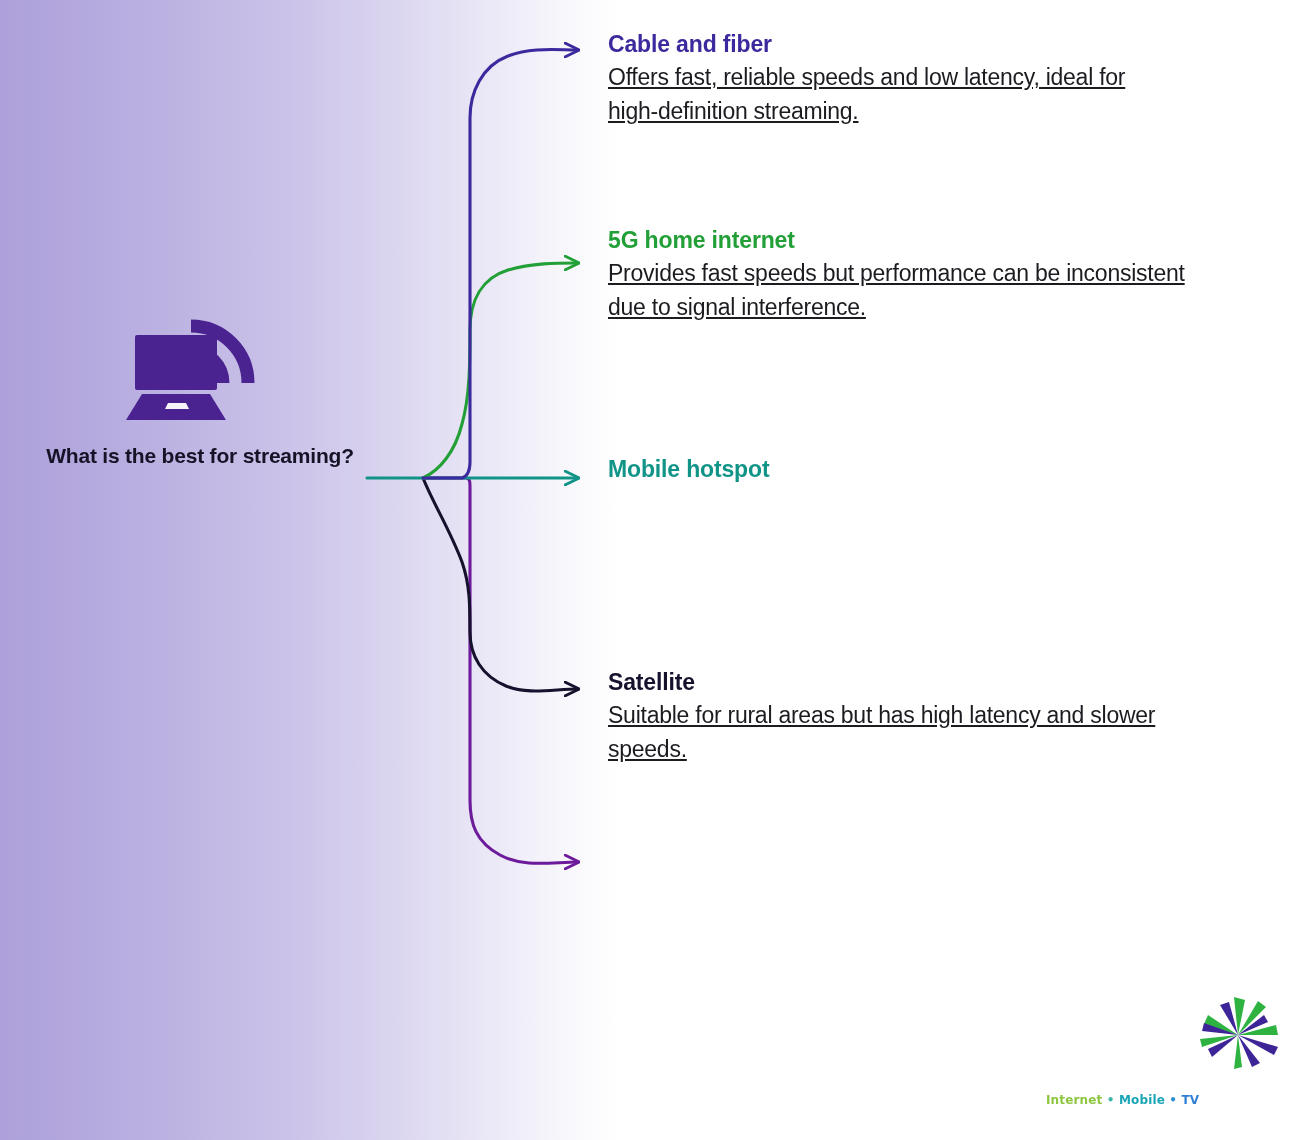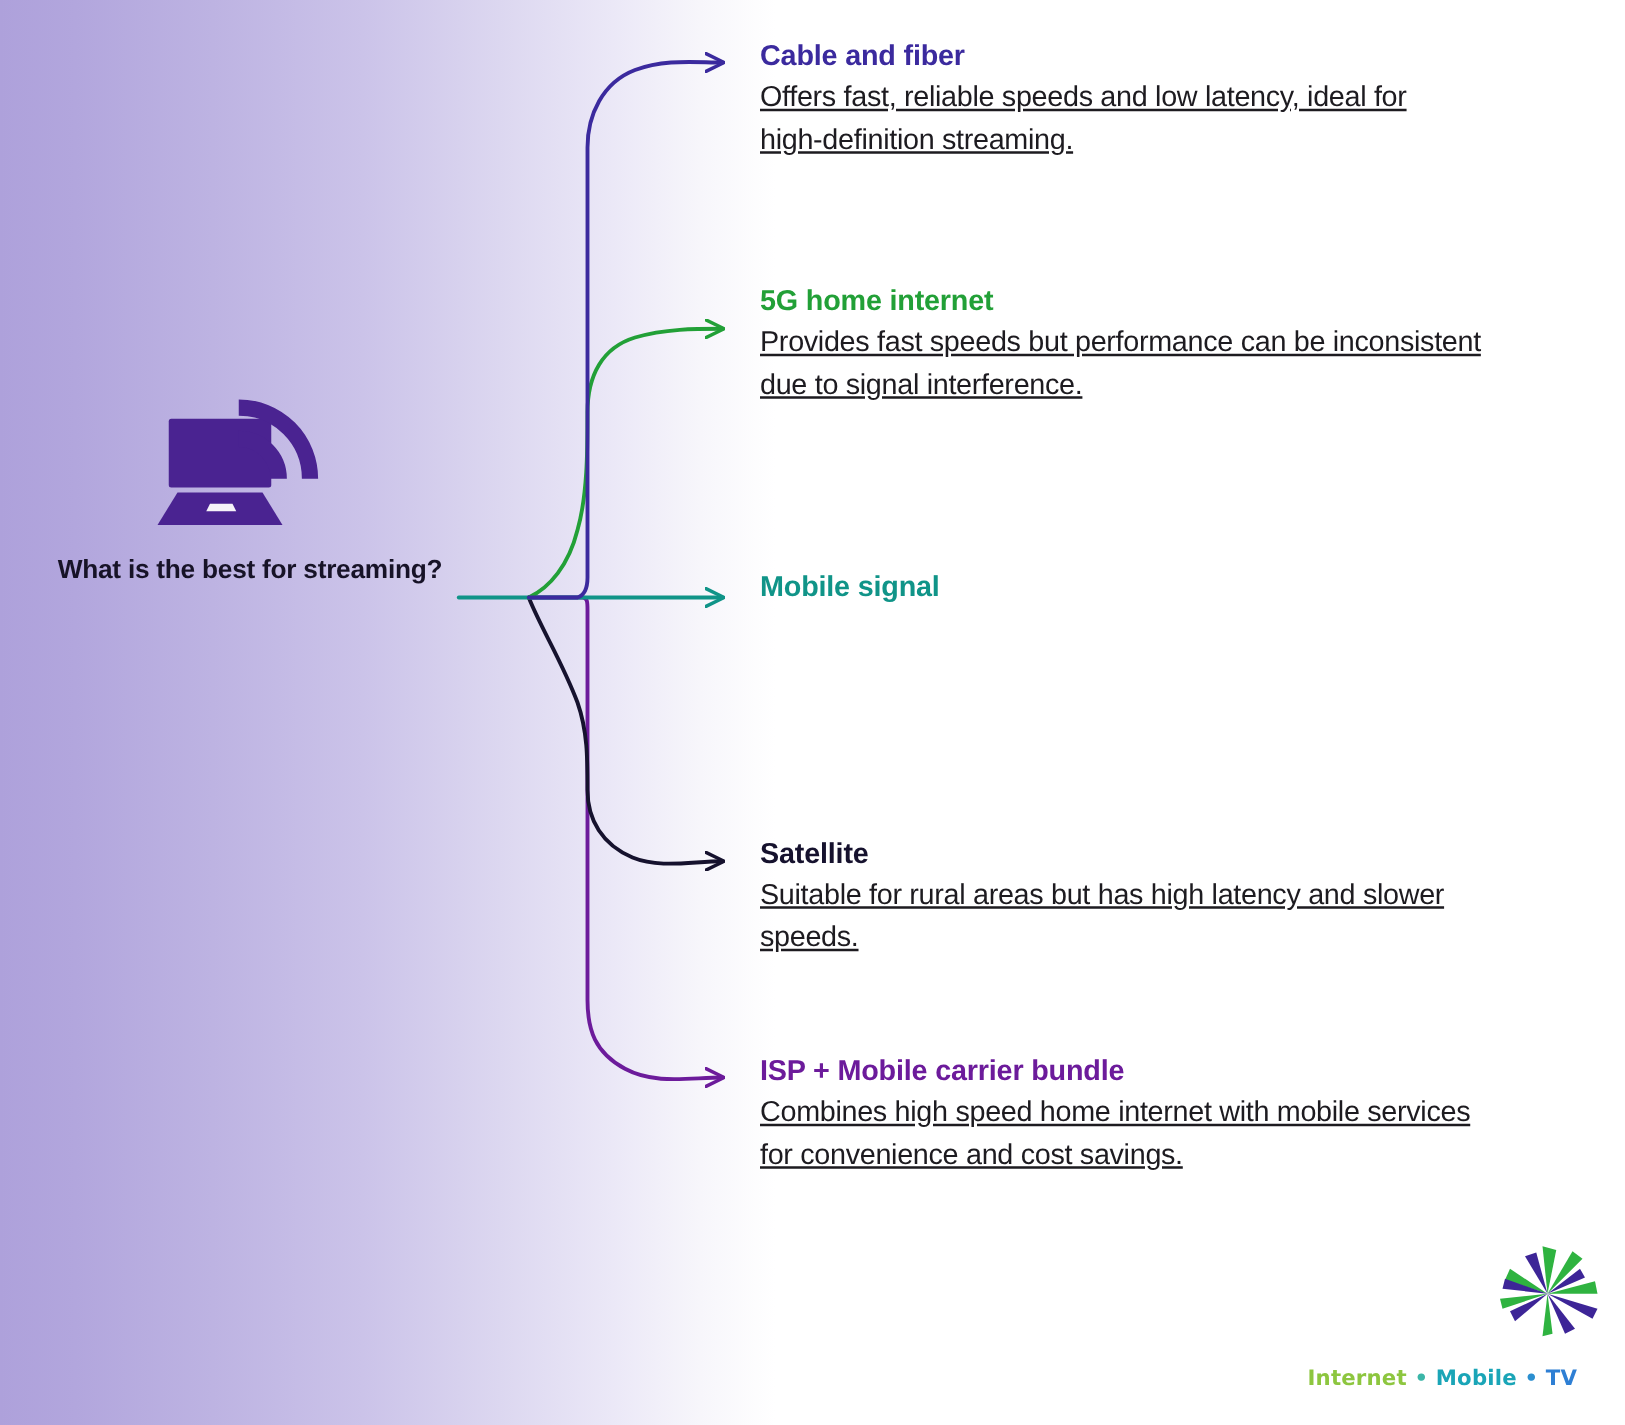--- a/index.html
+++ b/index.html
@@ -57,21 +57,21 @@
   
   #logo{position:absolute;left:1030px;top:995px;width:250px;height:130px;}
   #logo-wordmark{
     position:absolute;left:0;top:36px;
     font-size:49px;font-weight:700;color:#4a2391;
     letter-spacing:-1.6px;font-family:"DejaVu Sans",sans-serif;
   }
   #logo-burst{position:absolute;left:168px;top:0;width:86px;height:76px;}
   #logo-tagline{
     position:absolute;left:16px;top:98px;
-    font-size:17px;font-weight:700;letter-spacing:0.15px;
+    font-size:12px;font-weight:700;letter-spacing:0.15px;
     white-space:nowrap;font-family:"DejaVu Sans",sans-serif;
   }
   #logo-tagline .t-internet{color:#8dc63f;}
   #logo-tagline .t-dot1{color:#3bb6a8;}
   #logo-tagline .t-mobile{color:#1aa5b7;}
   #logo-tagline .t-dot2{color:#2b8fd0;}
   #logo-tagline .t-tv{color:#2e7fd4;}
 </style>
 </head>
 <body>
@@ -138,32 +138,28 @@
     <div class="b-title" style="color:#3b2a9e">Cable and fiber</div>
     <div class="b-desc">Offers fast, reliable speeds and low latency, ideal for high-definition streaming.</div>
   </div>
 
   <div class="branch" id="branch-1">
     <div class="b-title" style="color:#22a037">5G home internet</div>
     <div class="b-desc">Provides fast speeds but performance can be inconsistent due to signal interference.</div>
   </div>
 
   <div class="branch" id="branch-2">
-    <div class="b-title" style="color:#109488">Mobile signal</div>
+    <div class="b-title" style="color:#109488">Mobile hotspot</div>
   </div>
 
   <div class="branch" id="branch-3">
     <div class="b-title" style="color:#16122e">Satellite</div>
     <div class="b-desc">Suitable for rural areas but has high latency and slower speeds.</div>
   </div>
 
-  <div class="branch" id="branch-4">
-    <div class="b-title" style="color:#6c1b9b">ISP + Mobile carrier bundle</div>
-    <div class="b-desc">Combines high speed home internet with mobile services for convenience and cost savings.</div>
-  </div>
 
   <div id="logo">
     <svg id="logo-burst" viewBox="0 0 86 76" xmlns="http://www.w3.org/2000/svg">
 
       <path d="M40,40 L36,2 L47,5 Z" fill="#2fb340"></path>
       <path d="M40,40 L10,20 L6,29 Z" fill="#2fb340"></path>
       <path d="M40,40 L2,44 L4,52 Z" fill="#2fb340"></path>
       <path d="M40,40 L78,30 L80,40 Z" fill="#2fb340"></path>
       <path d="M40,40 L60,6 L68,12 Z" fill="#2fb340"></path>
       <path d="M40,40 L36,74 L44,72 Z" fill="#2fb340"></path>

